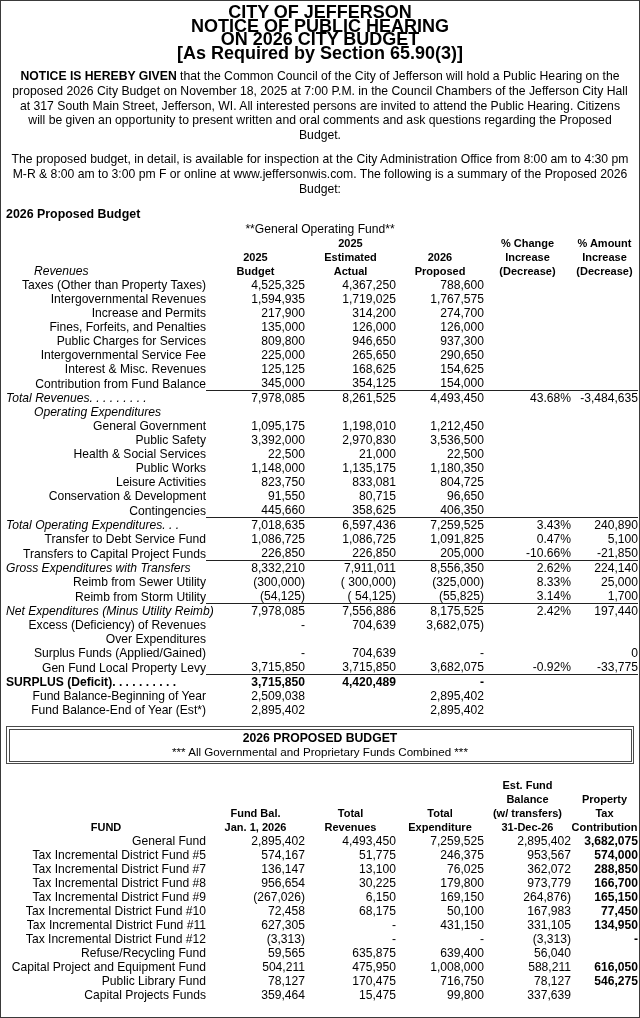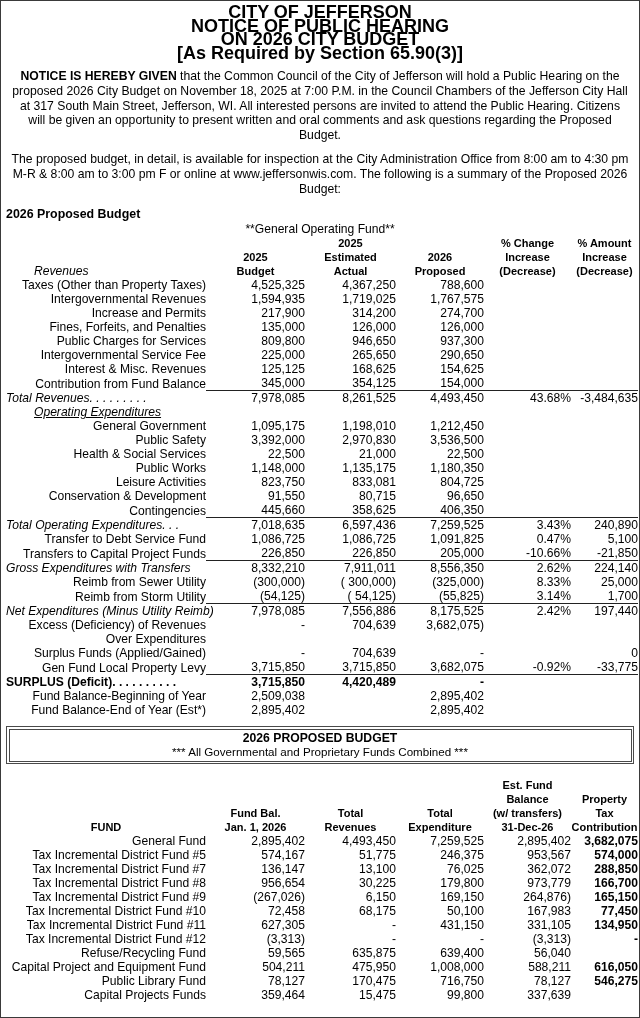--- a/index.html
+++ b/index.html
@@ -217,21 +217,21 @@
           </tr>
           <tr class="ruled">
             <td class="lbl-l ital">Total Revenues. . . . . . . . .</td>
             <td class="num">7,978,085</td>
             <td class="num">8,261,525</td>
             <td class="num">4,493,450</td>
             <td class="num">43.68%</td>
             <td class="num last">-3,484,635</td>
           </tr>
           <tr>
-            <td class="lbl-l ital" style="padding-left: 28px; text-decoration: underline;">Operating Expenditures</td>
+            <td class="lbl-l ital" style="padding-left: 28px;">Operating Expenditures</td>
             <td class="num">&nbsp;</td>
             <td class="num">&nbsp;</td>
             <td class="num">&nbsp;</td>
             <td class="num">&nbsp;</td>
             <td class="num last">&nbsp;</td>
           </tr>
           <tr>
             <td class="lbl">General Government</td>
             <td class="num">1,095,175</td>
             <td class="num">1,198,010</td>

